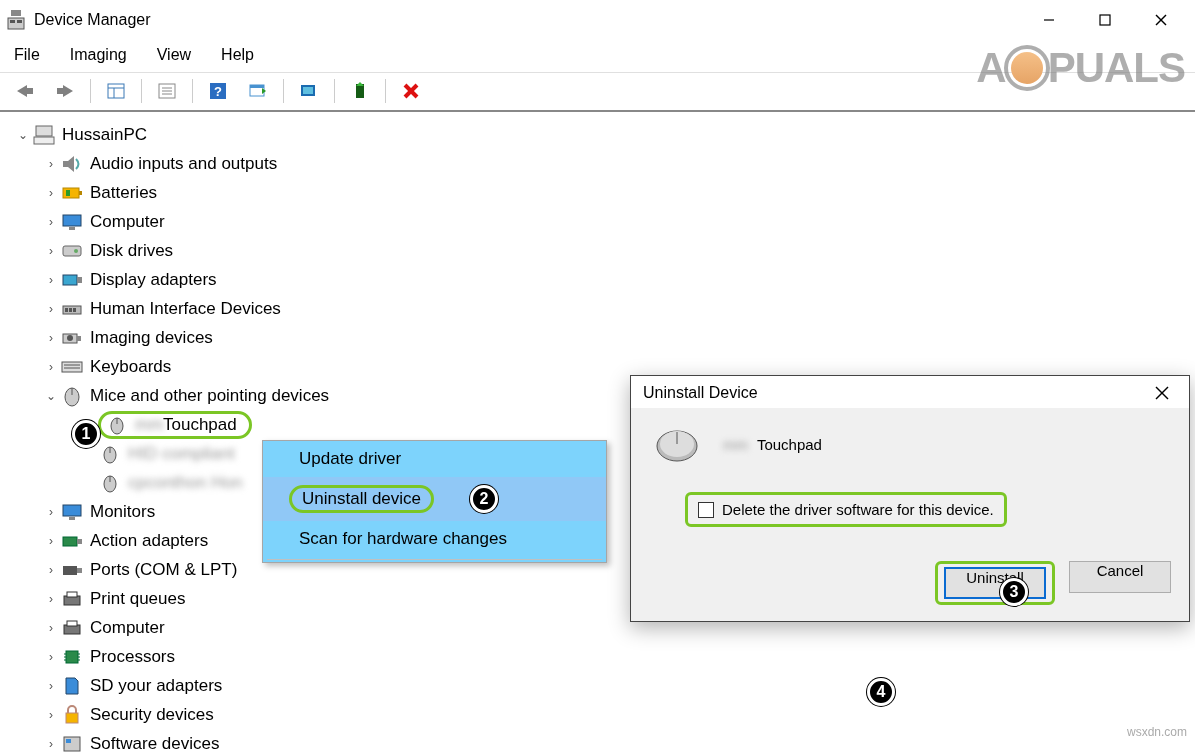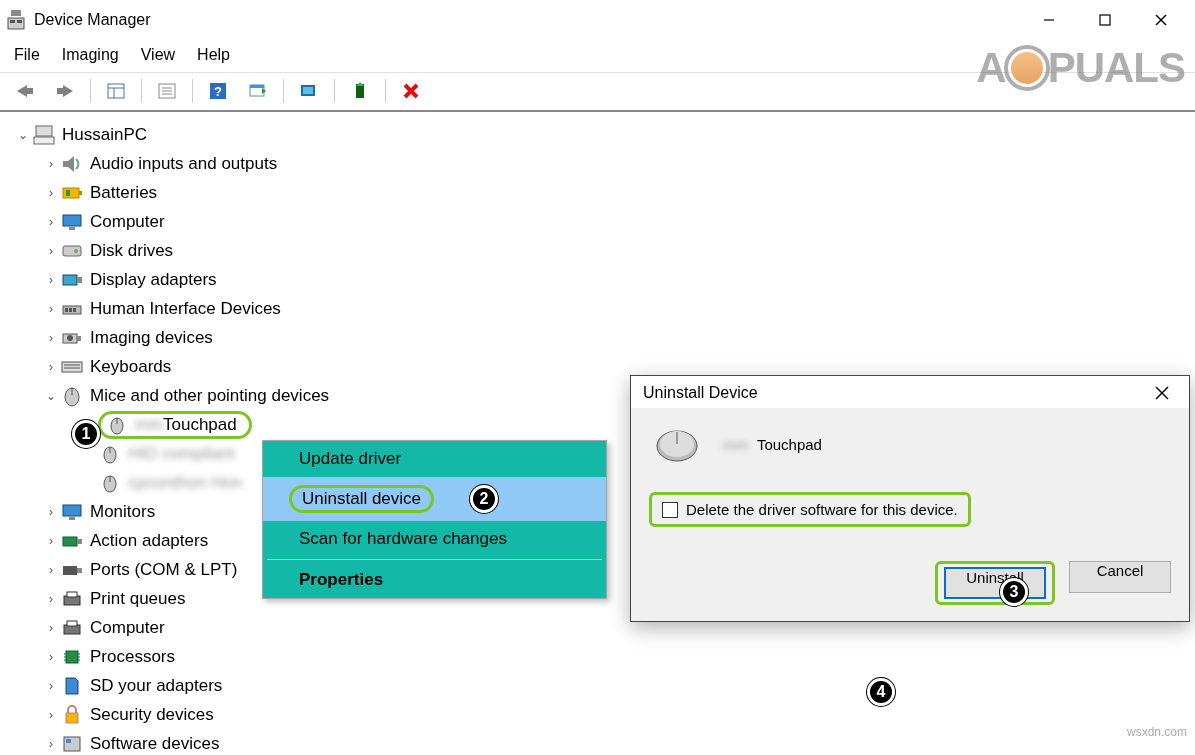--- a/index.html
+++ b/index.html
@@ -35,21 +35,21 @@
     .win-controls .ctrl {
       width: 56px; height: 40px;
       display: flex; align-items: center; justify-content: center;
       font-family: "Segoe UI Symbol", sans-serif;
       font-size: 14px;
     }
 
     
     .menubar {
       display: flex;
-      gap: 22px;
+      gap: 30px;
       padding: 6px 14px 8px;
       font-size: 16px;
     }
     .menubar span { cursor: default; }
 
     
     .toolbar {
       display: flex;
       align-items: center;
       gap: 6px;
@@ -117,21 +117,21 @@
       font-size: 16px;
       display: flex; align-items: center; justify-content: center;
       z-index: 50;
     }
 
     
     .context-menu {
       position: absolute;
       left: 262px; top: 440px;
       width: 345px;
-      background: #14b8a6;
+      background: #7dd3fc;
       border: 1px solid #a6a6a6;
       box-shadow: 3px 3px 6px rgba(0,0,0,0.25);
       z-index: 30;
       font-size: 17px;
     }
     .context-menu .item {
       padding: 8px 18px 8px 36px;
       cursor: default;
     }
     .context-menu .item.sel {
@@ -612,23 +612,20 @@
   </div>
   <div class="item sel" style="position:relative;">
     <span class="highlighted-pill" style="border-radius:14px;">
       <span>Uninstall device</span>
     </span>
   </div>
   <div class="item">
     <span>Scan for hardware changes</span>
   </div>
   <hr>
-  <div class="item bold">
-    <span>Properties</span>
-  </div>
 </div>
 
 <div class="callout" style="left:470px; top:485px;">2</div>
 
 <div class="dialog">
   <div class="dialog-title">
     <span>Uninstall Device</span>
     <span class="close">
       <svg width="14" height="14">
           <line x1="1" y1="1" x2="13" y2="13" stroke="#000" stroke-width="1.4"></line>
@@ -644,21 +641,21 @@
             <ellipse cx="28" cy="22" rx="17" ry="13" fill="#ddd"></ellipse>
             <line x1="28" y1="10" x2="28" y2="22" stroke="#555"></line>
           </svg>
       </span>
       <span>
         <span class="blurred" style="display:inline-block;width:30px;">mm</span>
         <span>Touchpad</span>
       </span>
     </div>
 
-    <div style="position:relative; margin-top:26px;">
+    <div style="position:relative; margin-top:26px;margin-left:36px;">
       <div class="highlight-box">
         <div class="checkbox-row" style="margin:0;">
           <span class="cb"></span>
           <span>Delete the driver software for this device.</span>
         </div>
       </div>
     </div>
 
     <div class="dialog-buttons" style="position:relative;">
       <span class="highlight-box" style="padding:3px 6px;">

